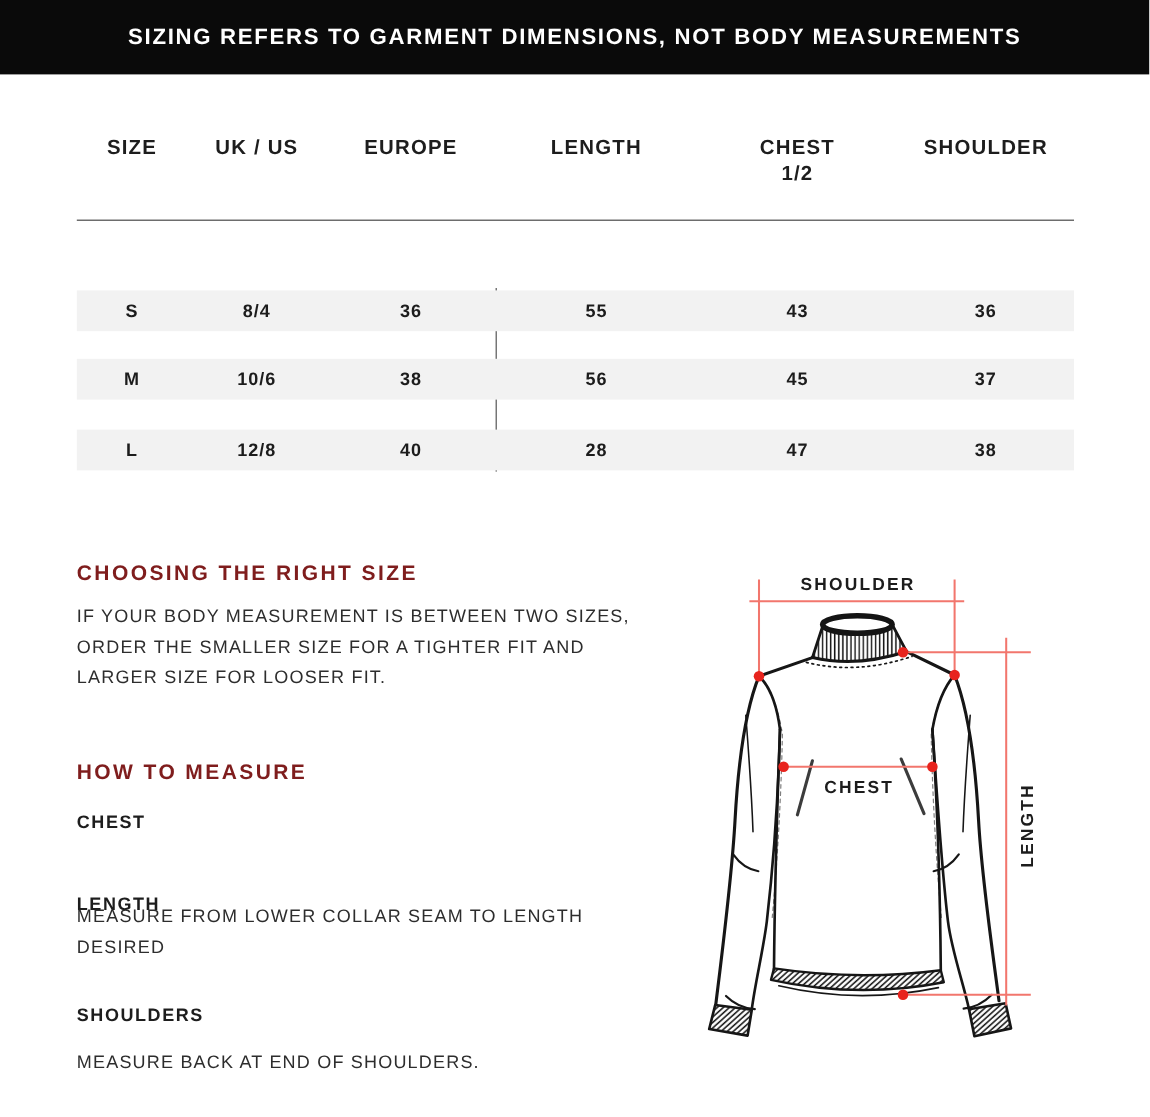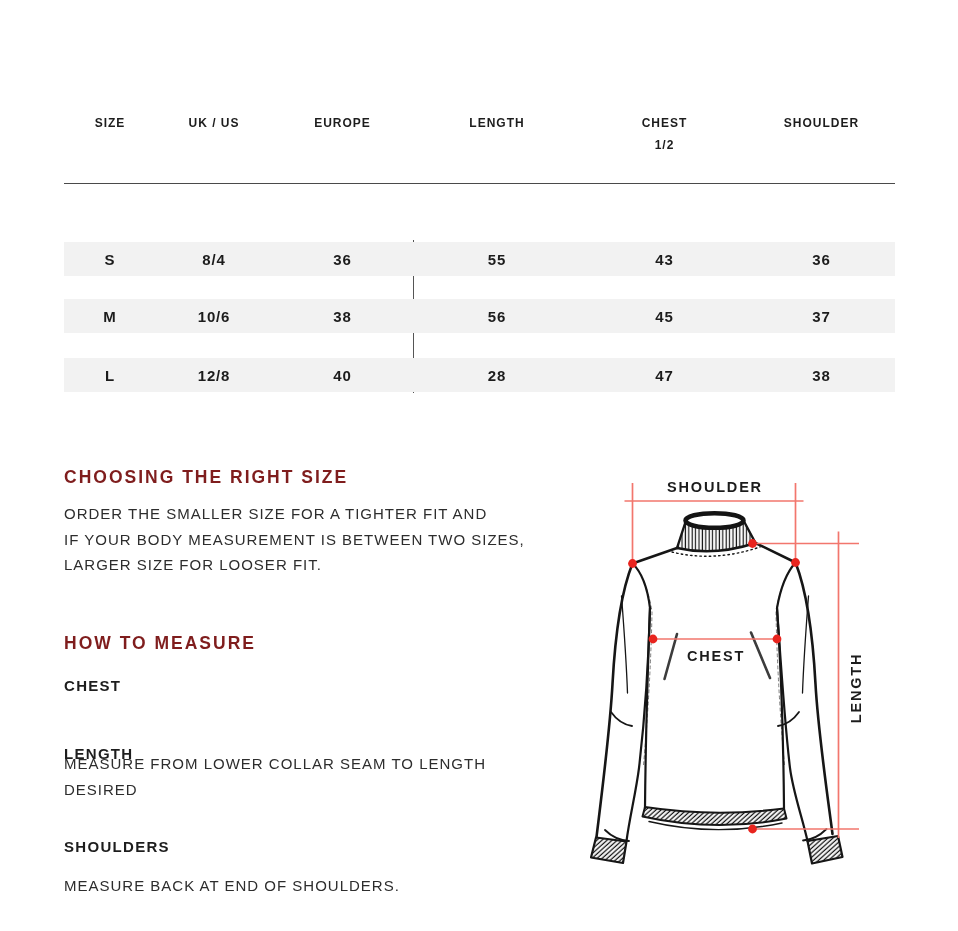--- a/index.html
+++ b/index.html
@@ -15,21 +15,21 @@
   .banner .txt{
     color:#ffffff;font-size:18.5px;font-weight:bold;letter-spacing:1.4px;white-space:nowrap;
   }
   
   .tgrid{
     position:absolute;left:64px;width:831px;
     display:grid;grid-template-columns:92px 116px 141px 168px 167px 147px;
   }
   .thead{top:112px;}
   .thead .cell{
-    text-align:center;font-weight:bold;font-size:12px;letter-spacing:1px;
+    text-align:center;font-weight:bold;font-size:17px;letter-spacing:1px;
     line-height:22px;color:#1d1d1d;white-space:nowrap;
   }
   .rule{
     position:absolute;left:64px;top:183px;width:831px;height:1px;background:#4a4a4a;
   }
   .vdivider{
     position:absolute;left:413px;top:240px;width:1px;height:153px;background:#555555;
   }
   .trow{
     height:34px;background:#f2f2f2;align-items:center;
@@ -60,20 +60,23 @@
   .diagram{position:absolute;left:555px;top:460px;width:400px;height:471px;}
   .svg-label{
     font-family:"Liberation Sans",sans-serif;font-size:14.5px;font-weight:bold;letter-spacing:1.8px;
   }
 </style>
 </head>
 <body>
 
 <div class="page">
 
+  <header class="banner">
+    <div class="txt">SIZING REFERS TO GARMENT DIMENSIONS, NOT BODY MEASUREMENTS</div>
+  </header>
 
   <div class="tgrid thead">
     <div class="cell">SIZE</div>
     <div class="cell">UK / US</div>
     <div class="cell">EUROPE</div>
     <div class="cell">LENGTH</div>
     <div class="cell">
       <div>CHEST</div>
       <div>1/2</div>
     </div>
@@ -103,22 +106,22 @@
     <div class="cell">L</div>
     <div class="cell">12/8</div>
     <div class="cell">40</div>
     <div class="cell">28</div>
     <div class="cell">47</div>
     <div class="cell">38</div>
   </div>
 
   <h2 class="h2 h2-choosing">CHOOSING THE RIGHT SIZE</h2>
   <div class="bodyline para-choosing">
+    <div>IF YOUR BODY MEASUREMENT IS BETWEEN TWO SIZES,</div>
     <div>ORDER THE SMALLER SIZE FOR A TIGHTER FIT AND</div>
-    <div>IF YOUR BODY MEASUREMENT IS BETWEEN TWO SIZES,</div>
     <div>LARGER SIZE FOR LOOSER FIT.</div>
   </div>
 
   <h2 class="h2 h2-measure">HOW TO MEASURE</h2>
 
   <h3 class="h3 h3-chest">CHEST</h3>
 
   <h3 class="h3 h3-length">LENGTH</h3>
   <div class="bodyline desc-length">
     <div>MEASURE FROM LOWER COLLAR SEAM TO LENGTH</div>

